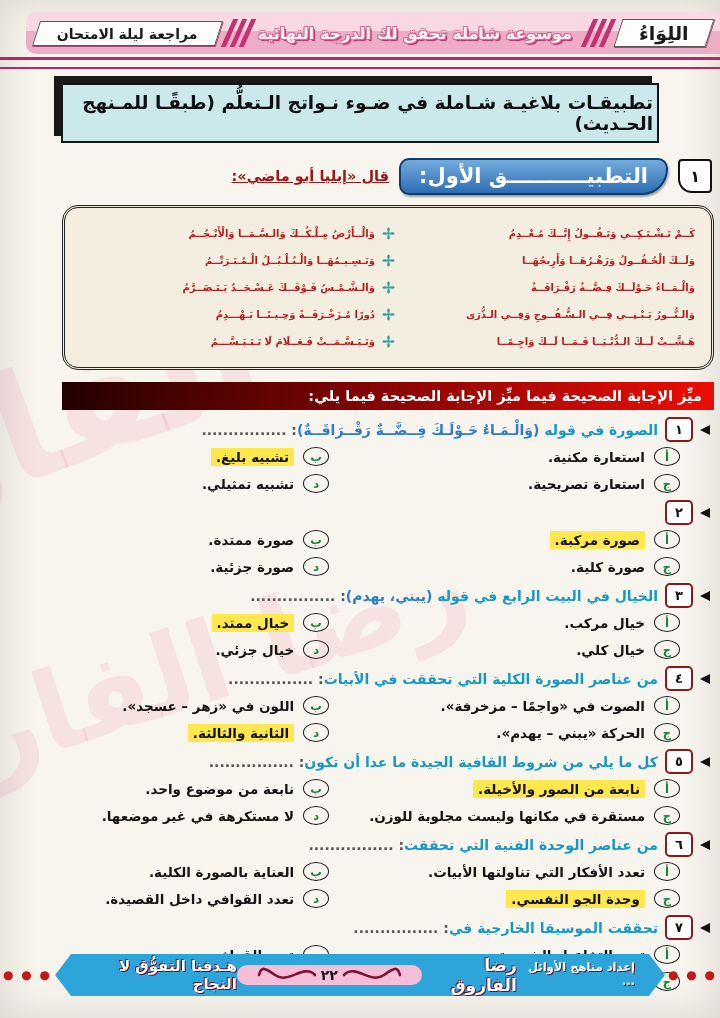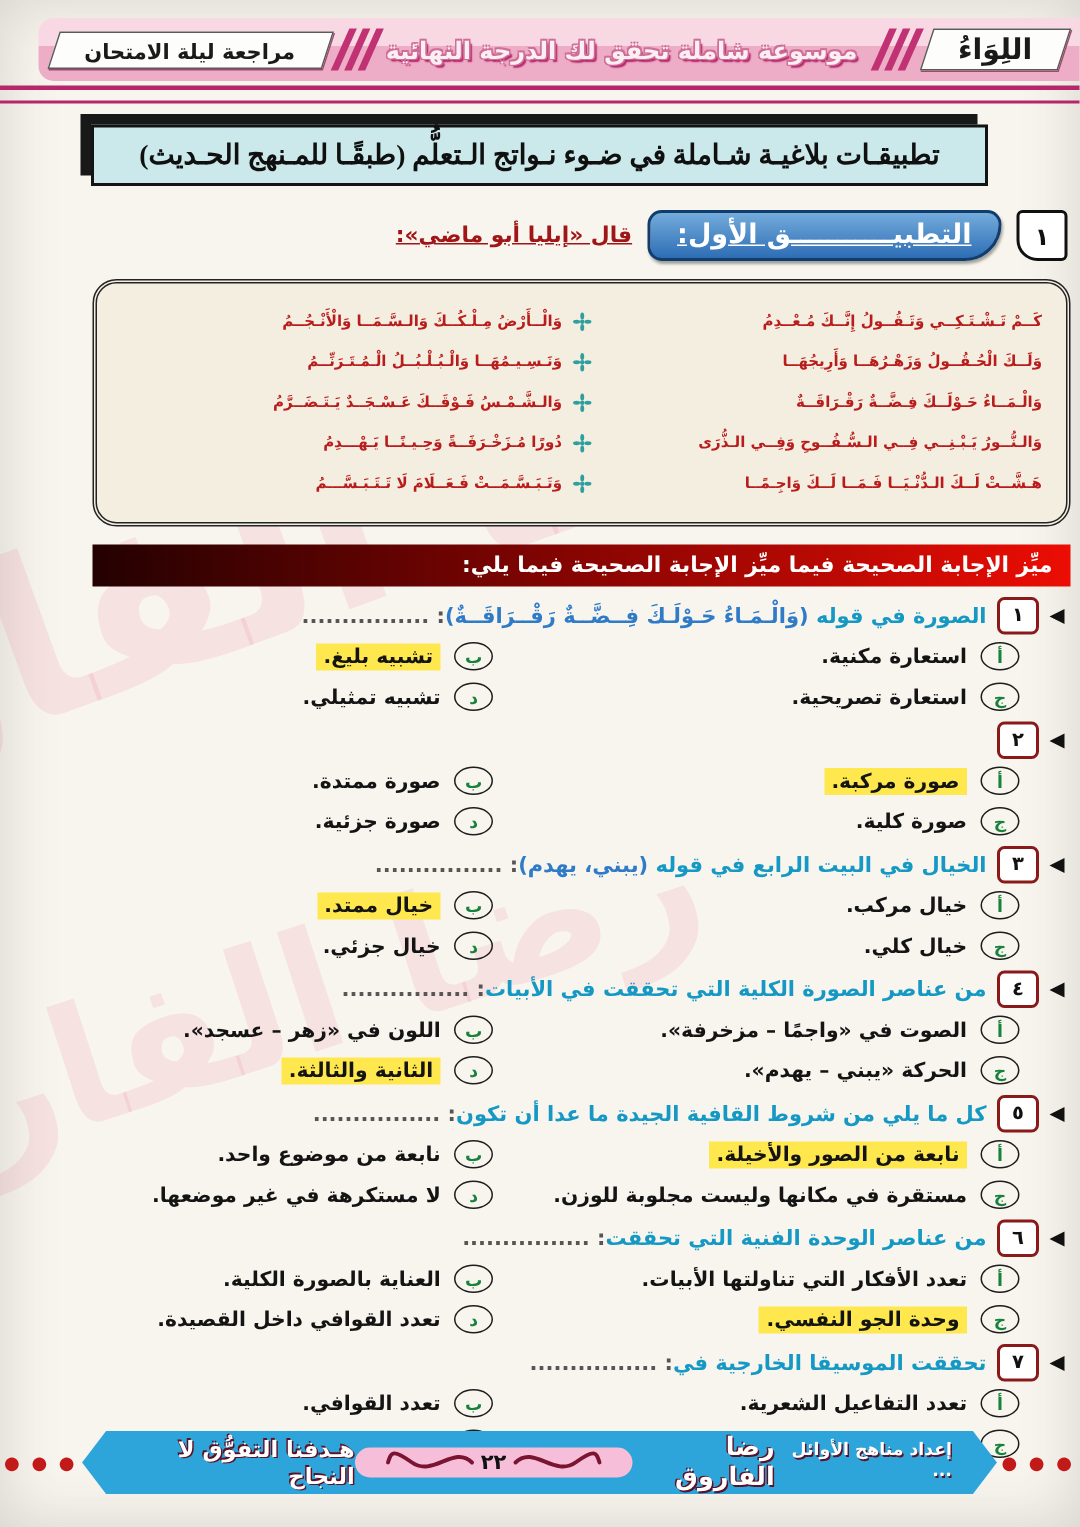--- a/index.html
+++ b/index.html
@@ -17,29 +17,29 @@
   .tab-skew>span{display:inline-block;transform:skewX(18deg);font-weight:bold;color:#1a1a1a;}
   .brand-tab>span{font-size:19px;}
   .review-tab>span{font-size:14px;}
   .stripes{display:flex;gap:4px;}
   .stripes i{width:5px;height:28px;background:#c03273;transform:skewX(-24deg);}
   .banner-center{flex:1;text-align:left;font-weight:bold;font-size:16px;color:#fbeff4;
                  text-shadow:-1px -1px 0 #cf6e97,1px -1px 0 #cf6e97,-1px 1px 0 #cf6e97,1px 1px 0 #cf6e97,2px 2px 1px #b5266b;}
   .header-lines{margin-top:3px;height:7px;border-top:3px solid #b5266b;border-bottom:2px solid #b5266b;}
   
   .title-box{margin:14px auto 0 auto;width:586px;background:#cbe9ea;border:2px solid #141414;
-             box-shadow:-7px -7px 0 #181818;text-align:center;padding:7px 4px;font-family:Liberation Serif, serif;}
+             box-shadow:-7px -7px 0 #181818;text-align:right;padding:7px 4px;}
   .title-box span{font-weight:bold;font-size:18.5px;color:#101010;}
   
   .section-row{display:flex;align-items:center;gap:10px;margin:16px 8px 0 0;height:34px;}
   .num-box{width:30px;height:30px;background:#fff;border:2.5px solid #101010;border-radius:4px 4px 4px 14px;
            display:flex;align-items:center;justify-content:center;font-weight:bold;font-size:16px;color:#101010;}
   .blue-tab{background:linear-gradient(#73abdb,#2d6db5);color:#fff;border:2px solid #103d6b;
-            border-radius:10px 10px 26px 10px;padding:4px 18px 5px 18px;font-weight:bold;font-size:18px;
-            box-shadow:1px 2px 2px rgba(0,0,0,.35);text-decoration:underline;}
+            border-radius:10px 10px 26px 10px;padding:4px 18px 5px 18px;font-weight:bold;font-size:21px;
+            box-shadow:1px 2px 2px rgba(0,0,0,.35);}
   .intro-quote{color:#a01616;font-weight:bold;font-size:14.5px;text-decoration:underline;}
   
   .poem-box{margin:12px 6px 0 62px;background:#f4eee0;border:3px double #232323;border-radius:16px;
             padding:12px 16px;}
   .verse{display:grid;grid-template-columns:1fr 26px 1fr;align-items:center;height:27px;}
   .hemi{font-weight:bold;font-size:10px;color:#b91c1c;white-space:nowrap;text-align:right;}
   .verse-sep{display:flex;align-items:center;justify-content:center;}
   
   .red-bar{margin:12px 6px 0 62px;height:28px;background:linear-gradient(to left,#ec0d04,#7d0402 55%,#240101);
            display:flex;align-items:center;padding:0 12px;}

